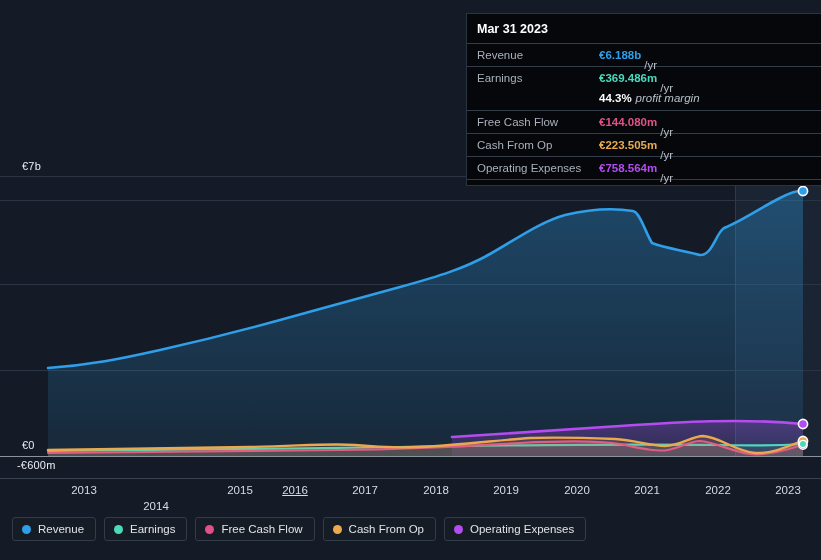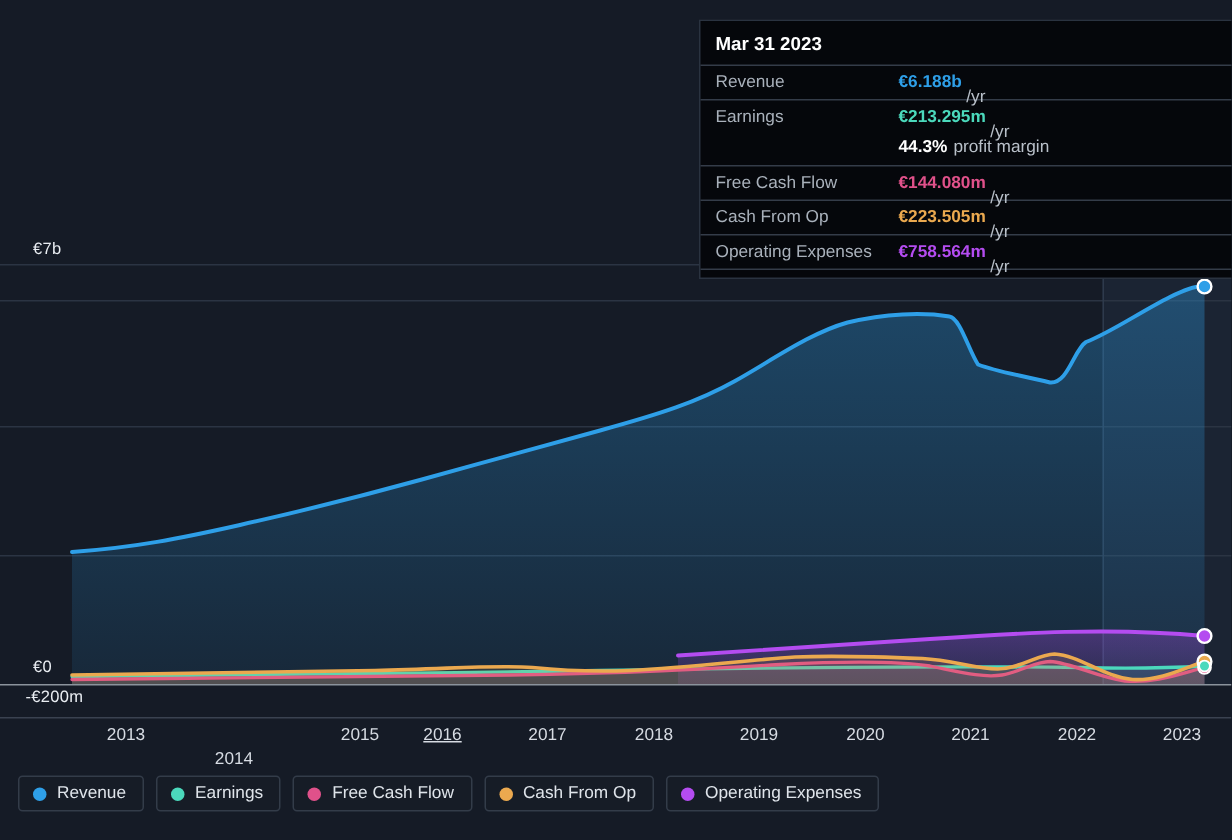--- a/index.html
+++ b/index.html
@@ -36,21 +36,21 @@
     padding:0;box-sizing:border-box;
   }
   .tt-date{color:#ffffff;font-size:12.5px;font-weight:bold;padding:8px 10px 7px 10px;}
   .tt-row{display:flex;align-items:center;border-top:1px solid #343c49;padding:2px 10px 3px 10px;height:17px;}
   .tt-label{color:#a9b1bb;font-size:11.5px;width:122px;flex:none;}
   .tt-val{font-size:11.5px;font-weight:bold;}
   .tt-unit{color:#b9c0c9;font-size:11.5px;font-weight:normal;margin-left:3px;margin-top:20px;}
   .tt-row-sub{display:flex;align-items:center;padding:1px 10px 4px 10px;height:16px;}
   .tt-sub-pad{width:122px;flex:none;}
   .tt-pct{color:#ffffff;font-size:11.5px;font-weight:bold;}
-  .tt-pct-txt{color:#b9c0c9;font-size:11.5px;margin-left:4px;}
+  .tt-pct-txt{color:#b9c0c9;font-size:11.5px;margin-left:4px;font-style:italic;}
   .tt-bottom{border-top:1px solid #343c49;height:5px;}
 
   
   .legend{position:absolute;left:12px;top:517px;display:flex;gap:8px;}
   .leg-item{
     display:flex;align-items:center;gap:7px;
     border:1px solid #333c49;border-radius:3px;
     padding:5px 11px 5px 9px;background:#161c26;
   }
   .leg-dot{width:9px;height:9px;border-radius:50%;flex:none;}
@@ -118,21 +118,21 @@
       <circle cx="803" cy="31" r="4.6" fill="#2e9fe8" stroke="#ffffff" stroke-width="1.6"></circle>
       <circle cx="803" cy="264" r="4.6" fill="#b44cf0" stroke="#ffffff" stroke-width="1.6"></circle>
       <circle cx="803" cy="281" r="4.6" fill="#eba94f" stroke="#ffffff" stroke-width="1.6"></circle>
       <circle cx="803" cy="285" r="4.2" fill="#e0518a" stroke="#ffffff" stroke-width="1.4"></circle>
       <circle cx="803" cy="284" r="3.6" fill="#4bd9bc" stroke="#ffffff" stroke-width="1.2"></circle>
     </svg>
   </div>
 
   <div class="ylabel" style="left:22px;top:160px;">€7b</div>
   <div class="ylabel" style="left:22px;top:439px;">€0</div>
-  <div class="ylabel" style="left:17px;top:459px;">-€200m</div>
+  <div class="ylabel" style="left:17px;top:459px;">-€600m</div>
 
   <div class="xlabels">
     <div class="xlabel" style="left:84px;">2013</div>
     <div class="xlabel" style="left:156px;margin-top:16px;">2014</div>
     <div class="xlabel" style="left:240px;">2015</div>
     <div class="xlabel" style="left:295px;text-decoration:underline;">2016</div>
     <div class="xlabel" style="left:365px;">2017</div>
     <div class="xlabel" style="left:436px;">2018</div>
     <div class="xlabel" style="left:506px;">2019</div>
     <div class="xlabel" style="left:577px;">2020</div>
@@ -145,21 +145,21 @@
     <div class="tt-date">Mar 31 2023</div>
 
     <div class="tt-row">
       <span class="tt-label">Revenue</span>
       <span class="tt-val" style="color:#2e9fe8;">€6.188b</span>
       <span class="tt-unit">/yr</span>
     </div>
 
     <div class="tt-row">
       <span class="tt-label">Earnings</span>
-      <span class="tt-val" style="color:#4bd9bc;">€213.295m</span>
+      <span class="tt-val" style="color:#4bd9bc;">€369.486m</span>
       <span class="tt-unit">/yr</span>
     </div>
 
     <div class="tt-row-sub">
       <span class="tt-sub-pad"></span>
       <span class="tt-pct">44.3%</span>
       <span class="tt-pct-txt">profit margin</span>
     </div>
 
     <div class="tt-row">

